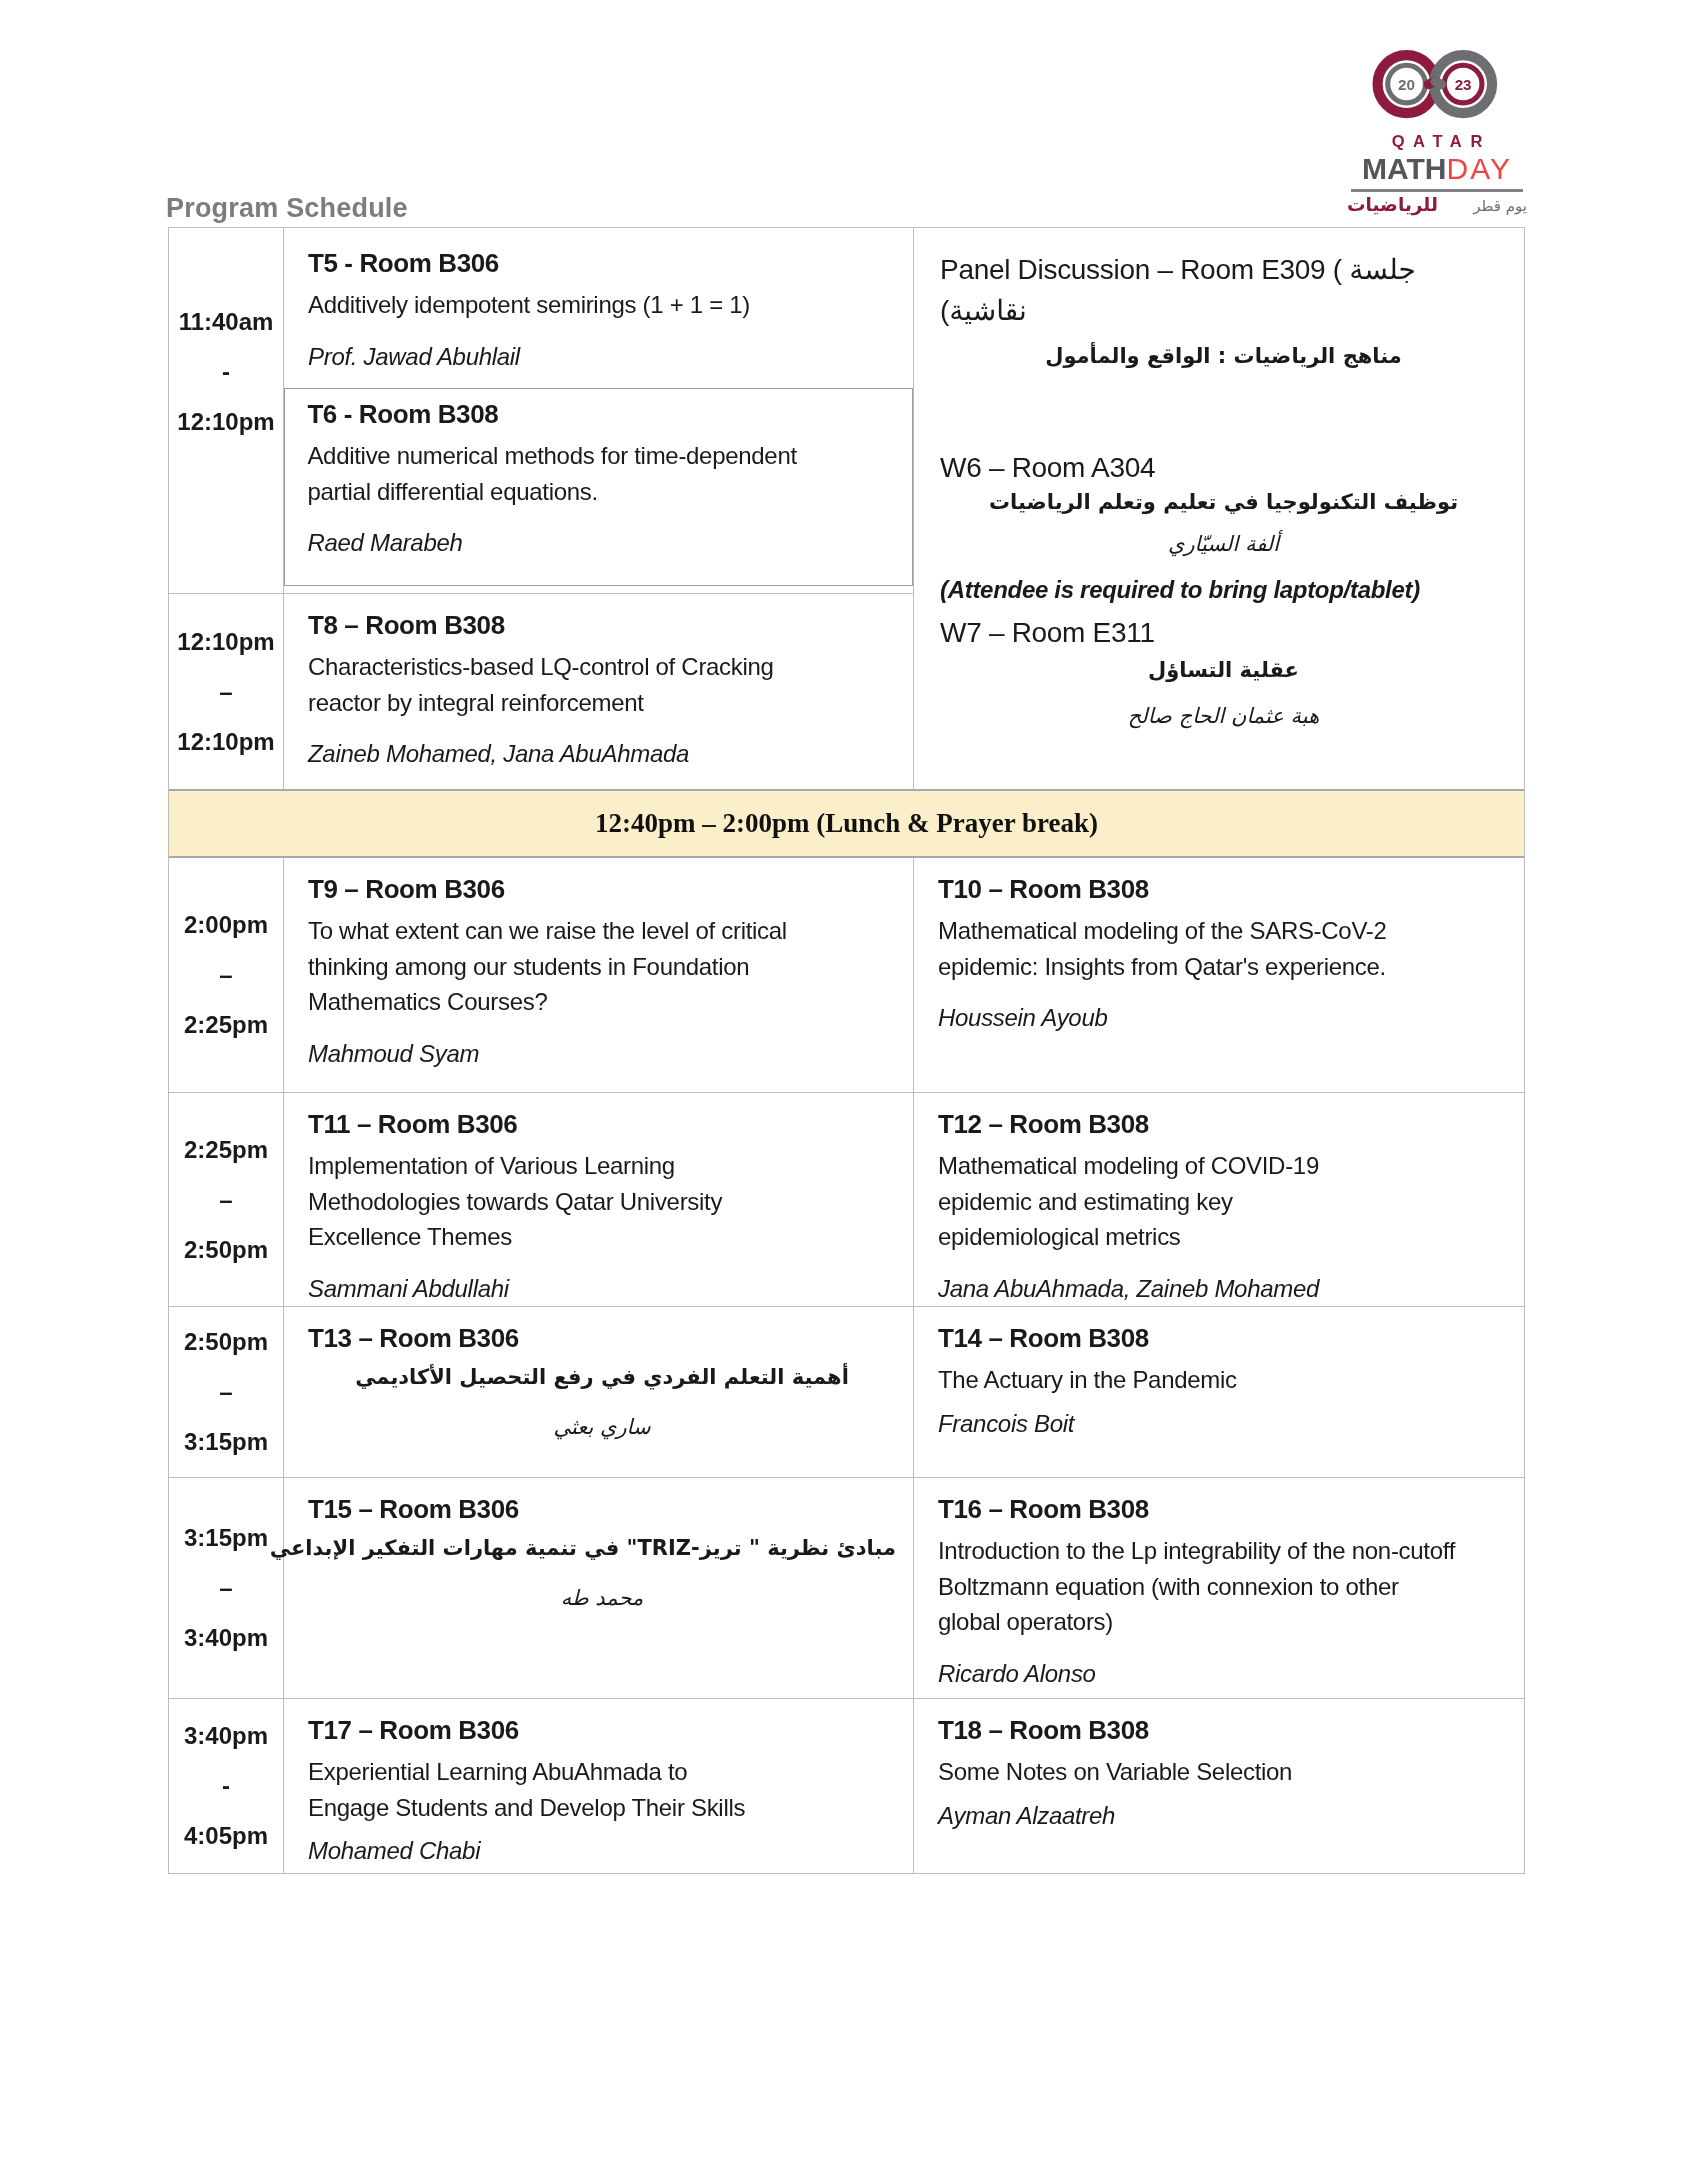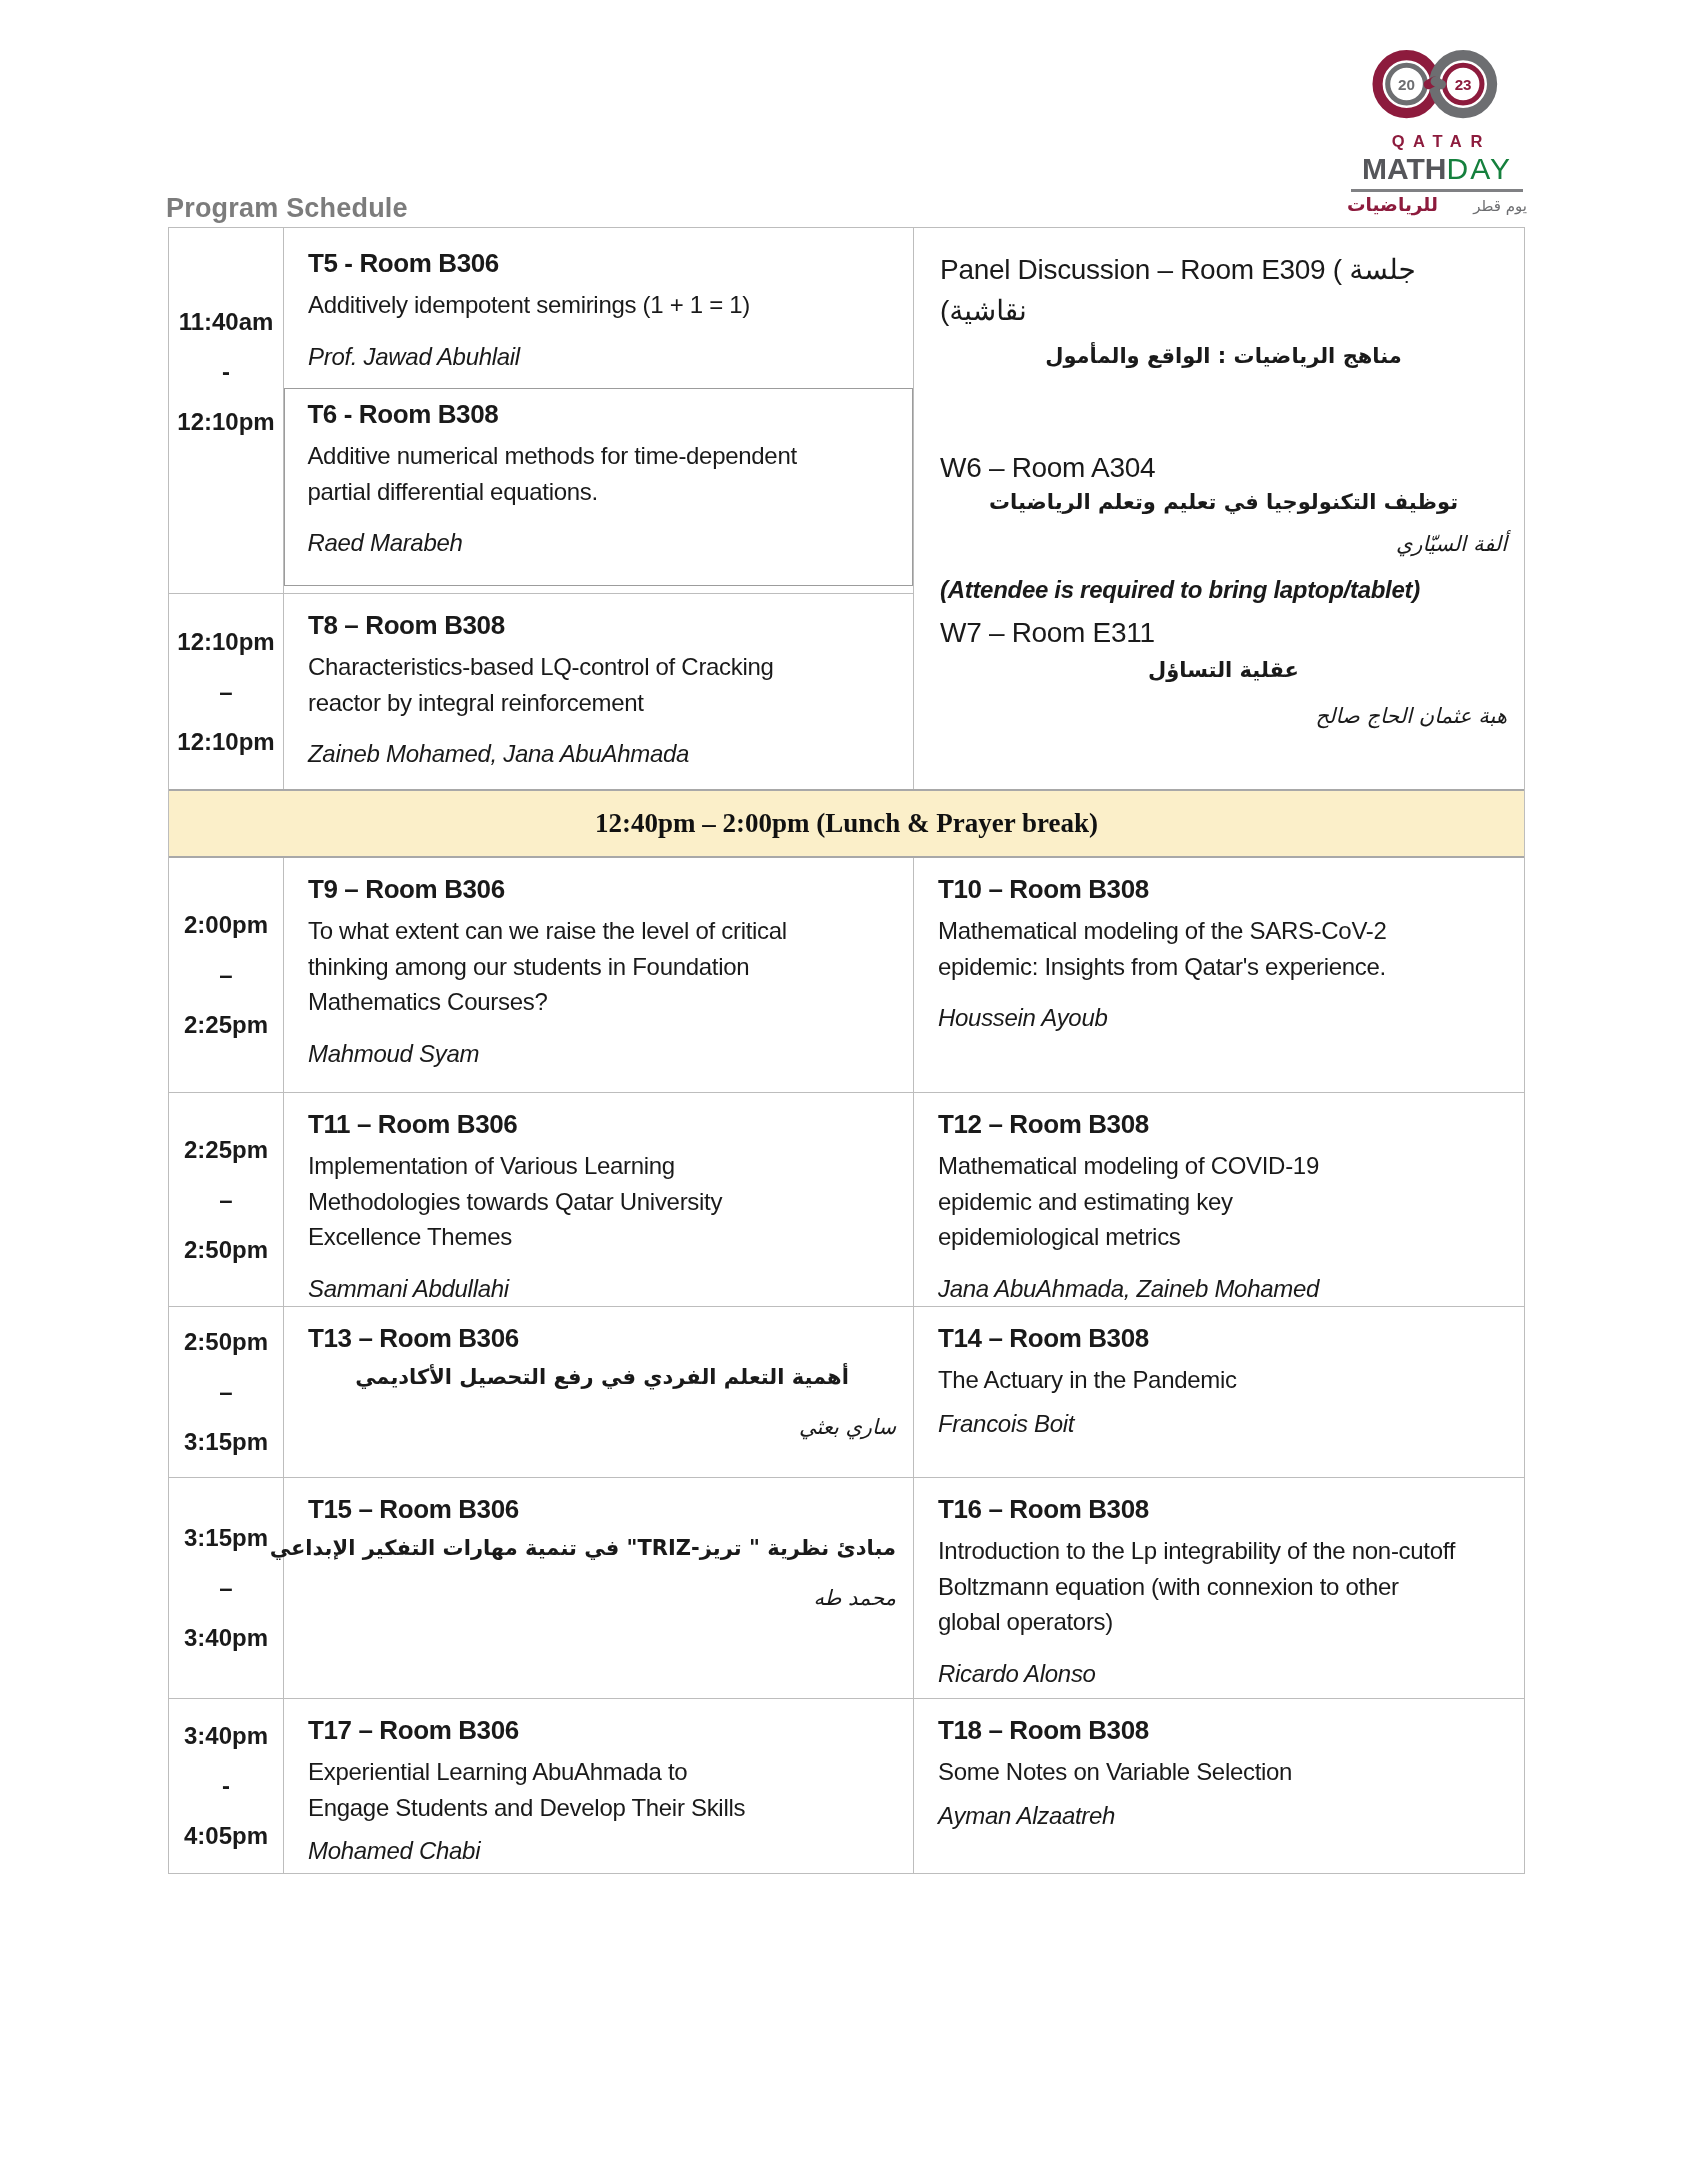--- a/index.html
+++ b/index.html
@@ -10,21 +10,21 @@
   
   .page-title{
     position:absolute;left:166px;top:193px;
     font-size:27px;font-weight:700;color:#7c7c7c;letter-spacing:0.2px;
   }
   .logo{position:absolute;left:1346px;top:42px;width:182px;text-align:center;}
   .logo svg{display:block;margin:0 auto;}
   .brand-qatar{font-size:16.5px;font-weight:700;color:#8d1b3d;letter-spacing:8.6px;margin-left:8.6px;margin-top:2.6px;}
   .brand-mathday{font-size:30px;margin-top:1.3px;letter-spacing:0;}
   .brand-mathday .bm{font-weight:700;color:#55565a;}
-  .brand-mathday .bd{font-weight:400;color:#15803d;letter-spacing:2px;}
+  .brand-mathday .bd{font-weight:400;color:#ef4444;letter-spacing:2px;}
   .brand-rule{height:2.6px;background:#808184;margin:3.3px 5.3px 2.6px;}
   .brand-ar{font-family:"DejaVu Sans",sans-serif;direction:rtl;margin-top:1.3px;}
   .brand-ar .ar-small{color:#6d6e71;font-size:15px;margin-left:32px;}
   .brand-ar .ar-big{color:#8d1b3d;font-weight:700;font-size:18.5px;}
   
   .schedule{
     position:absolute;left:168px;top:227px;
     display:grid;
     grid-template-columns:115px 630px 610px;
     grid-template-rows:365px 196px 69px 234px 214px 171px 221px 175px;
@@ -51,21 +51,21 @@
   .noPad{padding:0;display:flex;flex-direction:column;}
   .t5wrap{padding:20px 17px 0 24px;}
   .t6box{border:1.3px solid #9c9c9c;margin:17px 0 6.6px 0;padding:10.6px 17px 0 22.4px;flex:1;}
   .head{font-size:26px;font-weight:700;letter-spacing:-0.4px;}
   .title{font-size:24px;line-height:1.48;margin-top:8px;letter-spacing:-0.3px;}
   .bold{font-weight:400;}
   .speaker{font-size:24px;font-style:italic;margin-top:20px;letter-spacing:-0.3px;}
   .sp-tight{margin-top:12px;}
   .rhead{font-size:28px;font-weight:400;letter-spacing:-0.3px;line-height:1.45;}
   .artitle{font-family:"DejaVu Sans",sans-serif;font-size:21px;font-weight:700;direction:rtl;text-align:center;line-height:1.4;}
-  .arspeaker{font-family:"DejaVu Sans",sans-serif;font-size:21px;font-style:italic;direction:rtl;text-align:right;}
+  .arspeaker{font-family:"DejaVu Sans",sans-serif;font-size:21px;font-style:italic;direction:rtl;text-align:center;}
   .note{font-size:24px;font-weight:700;font-style:italic;letter-spacing:-0.3px;}
   .nowrap{white-space:nowrap;}
   .mw800{max-width:528px;} .mw760{max-width:501px;} .mw720{max-width:475px;}
   .mw700{max-width:462px;} .mw640{max-width:422px;}
 </style>
 </head>
 <body>
 
 <div>
 

